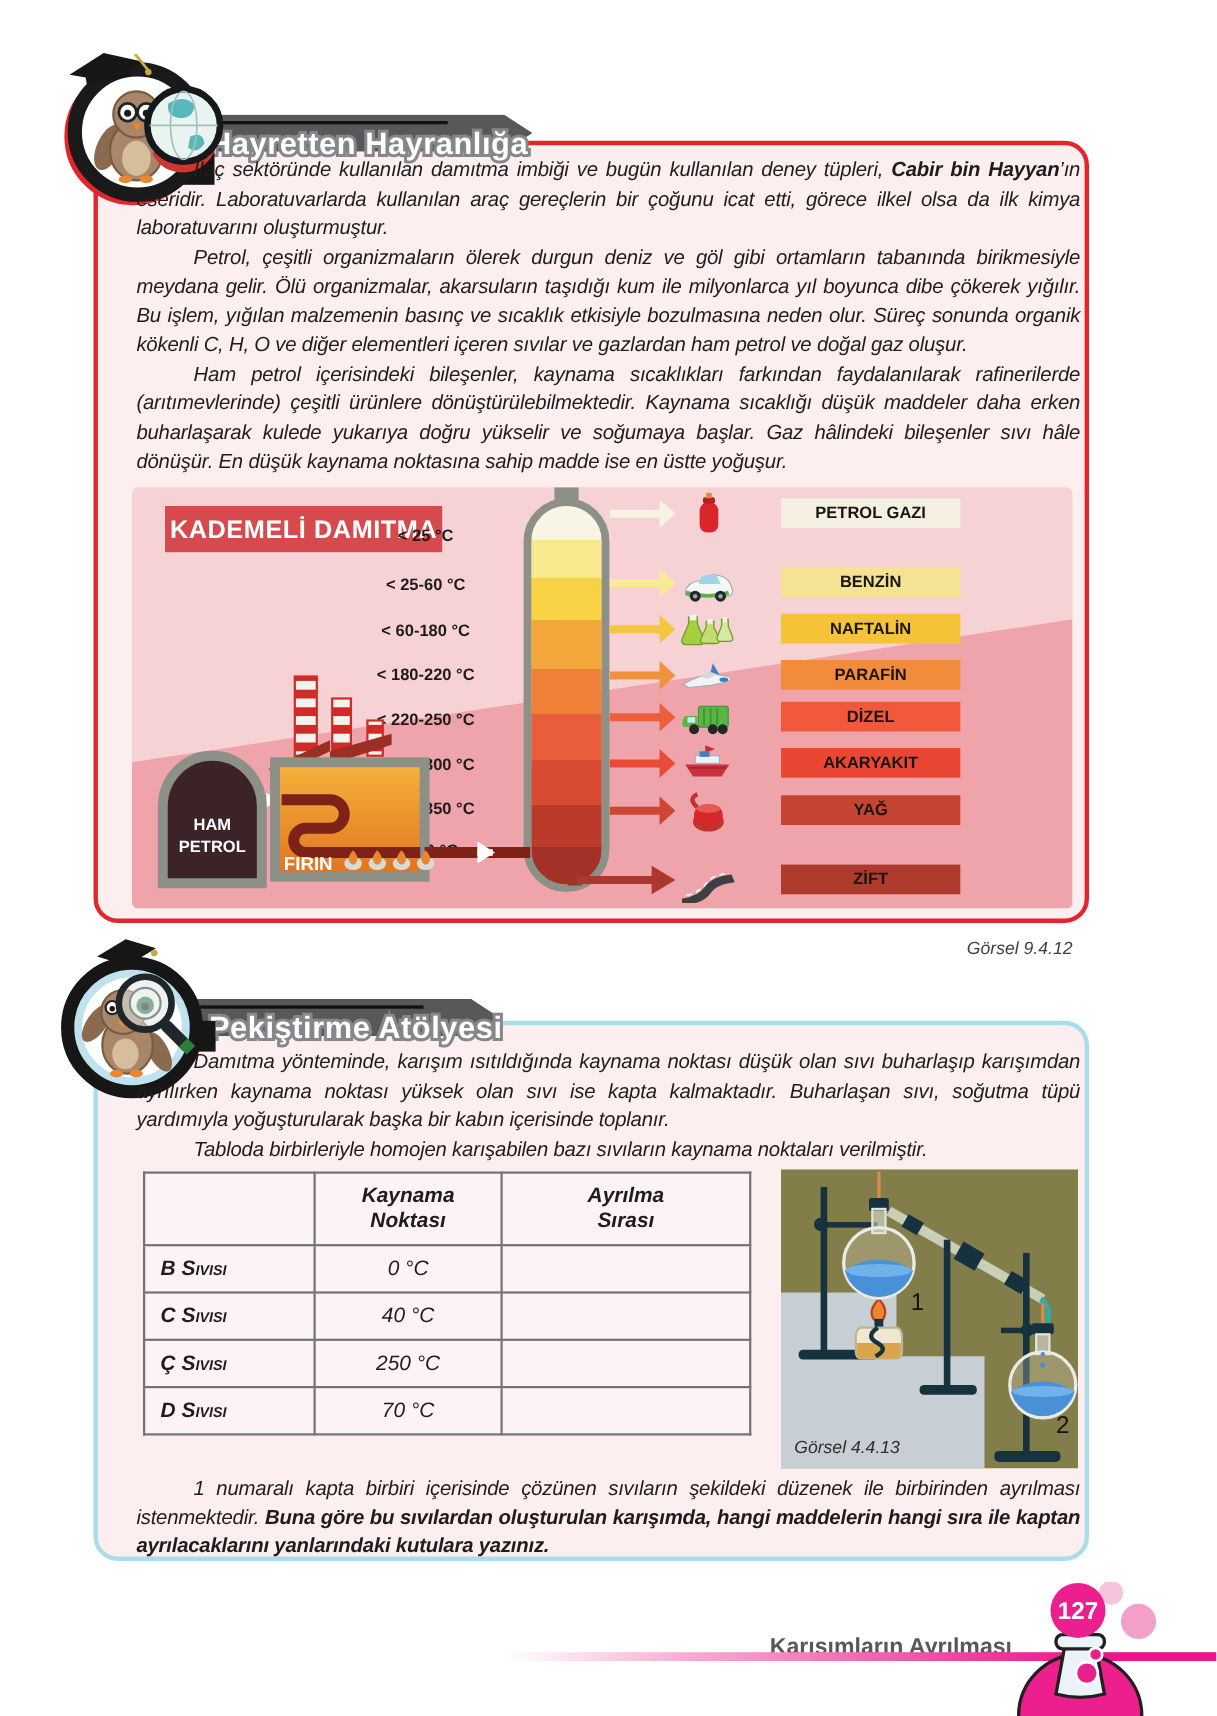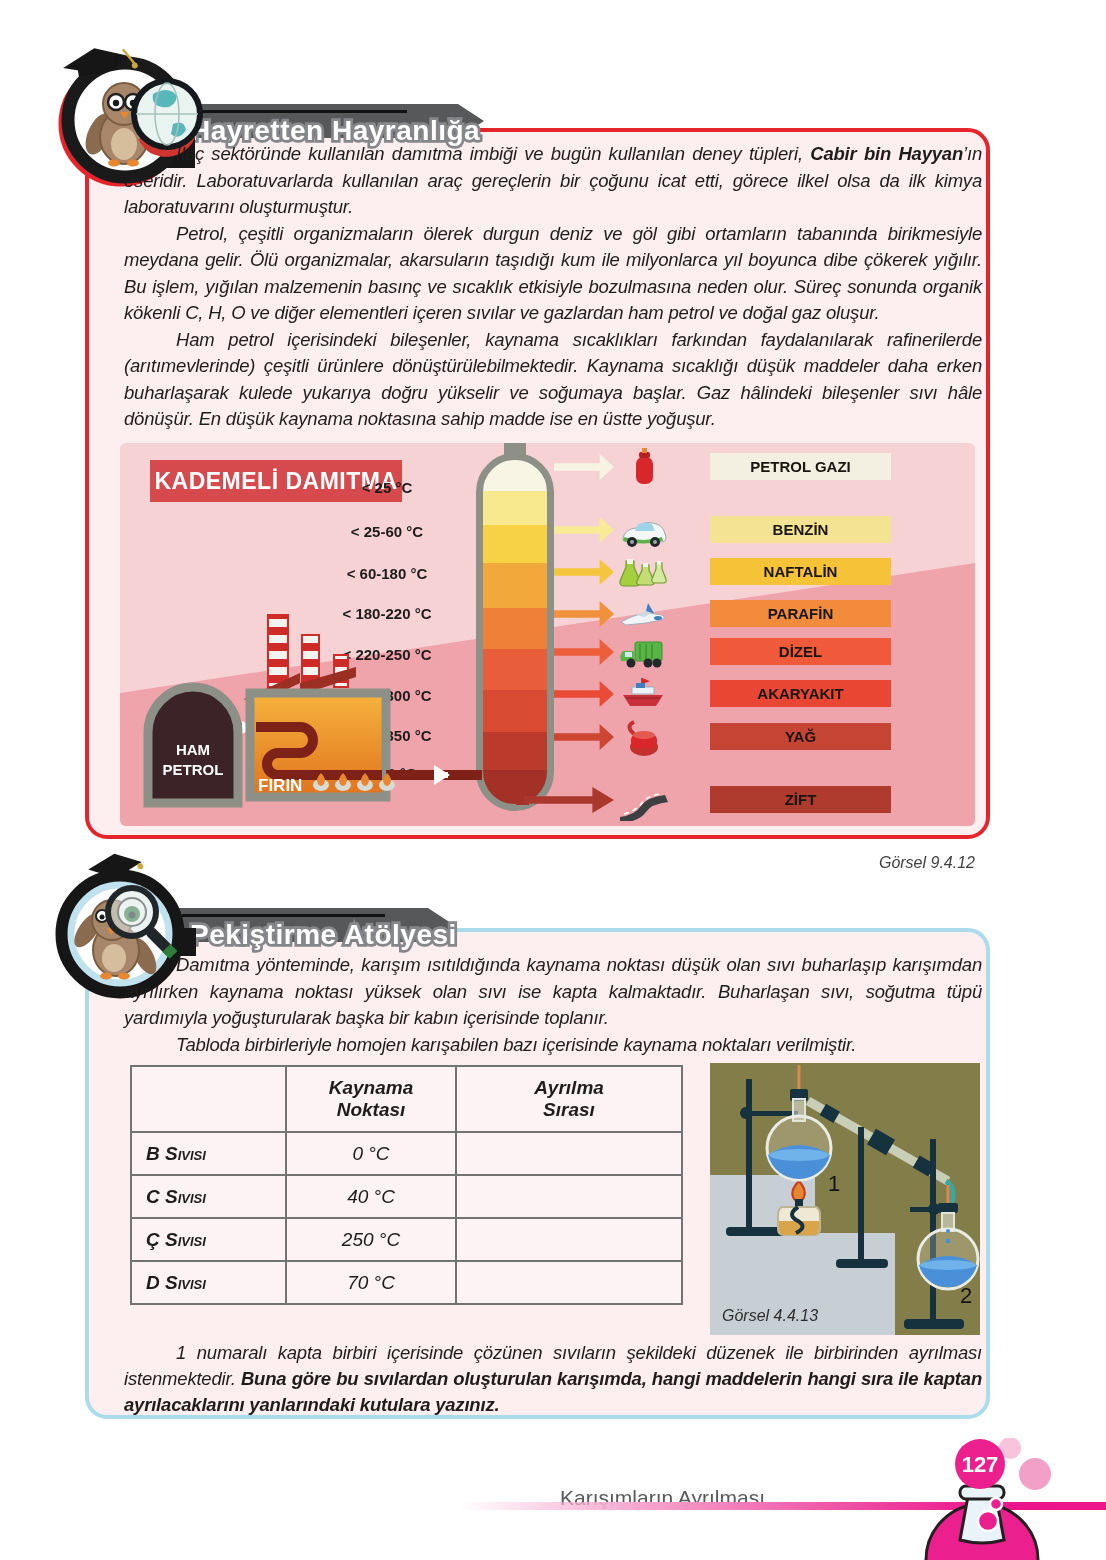--- a/index.html
+++ b/index.html
@@ -20,32 +20,32 @@
   
   #figure{left:120px;top:443px;width:855px;height:383px;border-radius:6px;background:#f7d2d5;overflow:hidden;}
   #fig-title{left:30px;top:17px;width:252px;height:42px;background:#d6494d;color:#fff;font-weight:bold;font-size:23px;display:flex;align-items:center;justify-content:center;letter-spacing:.5px;}
   .temp{position:absolute;right:508px;width:160px;text-align:center;font-weight:bold;font-size:15px;color:#1d1b1a;}
   #column{left:356px;top:10px;width:64px;height:344px;border:7px solid #8d9086;border-radius:40px;
     background:linear-gradient(to bottom,
       #f9f5e5 0%,#f9f5e5 9%,#f8e88e 9%,#f8e88e 19%,#f6d244 19%,#f6d244 30%,
       #f2a83a 30%,#f2a83a 43%,#ee8038 43%,#ee8038 55%,#e95e3a 55%,#e95e3a 67%,
       #d94a33 67%,#d94a33 79%,#bc3a2c 79%,#bc3a2c 90%,#a33128 90%);}
   .flow-arrow{position:absolute;height:26px;clip-path:polygon(0 36%,76% 36%,76% 0,100% 50%,76% 100%,76% 64%,0 64%);}
-  .prod-label{position:absolute;left:590px;width:181px;height:27px;display:flex;align-items:center;justify-content:center;font-weight:bold;font-size:15px;color:#19150f;}
+  .prod-label{position:absolute;left:590px;width:163px;height:27px;display:flex;align-items:center;justify-content:center;font-weight:bold;font-size:15px;color:#19150f;}
   .prod-icon{position:absolute;left:498px;width:50px;height:40px;}
   .fig-caption{font-style:italic;font-size:16px;color:#3f3e40;}
   
   #bp-table{position:absolute;left:130px;top:1065px;border-collapse:collapse;}
   #bp-table td,#bp-table th{border:2px solid #737373;background:#fdf2f4;padding:0;}
   #bp-table th{height:64px;font-weight:bold;font-style:italic;font-size:19px;color:#1f1c1c;}
   #bp-table td{height:41px;font-style:italic;font-size:19px;color:#1f1c1c;text-align:center;}
   #bp-table td.rowname{font-weight:bold;text-align:left;padding-left:14px;font-variant:small-caps;}
   .c1{width:153px;} .c2{width:168px;} .c3{width:224px;}
   
-  #footer-title{left:560px;top:1486px;width:360px;font-weight:normal;font-size:21px;color:#57585b;}
+  #footer-title{left:560px;top:1486px;width:360px;text-align:right;font-weight:bold;font-size:21px;color:#57585b;}
   #footer-line{left:460px;top:1502px;width:646px;height:8px;z-index:1;
     background:linear-gradient(90deg,rgba(236,22,140,0) 0%,#f6aed2 25%,#ee4fa5 60%,#ec168c 82%);}
   svg text{font-family:"Liberation Sans",sans-serif;}
 </style>
 </head>
 <body>
 
 <div id="page">
 
   <div id="box1" class="box"></div>
@@ -290,21 +290,21 @@
       <circle cx="82" cy="64" r="24" fill="#dfe9e6" fill-opacity="0.55" stroke="#20262a" stroke-width="6"></circle>
       <g transform="rotate(-45 102 86)">
         <rect x="97" y="80" width="11" height="36" rx="5" fill="#20262a"></rect>
         <rect x="97" y="106" width="11" height="10" fill="#2f7d3a"></rect>
       </g>
     </g>
   </svg>
 
   <div class="abs" style="left:124px;top:952px;width:858px;">
     <p class="para">Damıtma yönteminde, karışım ısıtıldığında kaynama noktası düşük olan sıvı buharlaşıp karışımdan ayrılırken kaynama noktası yüksek olan sıvı ise kapta kalmaktadır. Buharlaşan sıvı, soğutma tüpü yardımıyla yoğuşturularak başka bir kabın içerisinde toplanır.</p>
-    <p class="para">Tabloda birbirleriyle homojen karışabilen bazı içerisinde kaynama noktaları verilmiştir.</p>
+    <p class="para">Tabloda birbirleriyle homojen karışabilen bazı sıvıların kaynama noktaları verilmiştir.</p>
   </div>
 
   <table id="bp-table">
     <tbody>
         <tr>
       <th class="c1"></th>
       <th class="c2">
         <div>Kaynama</div>
         <div>Noktası</div>
       </th>

